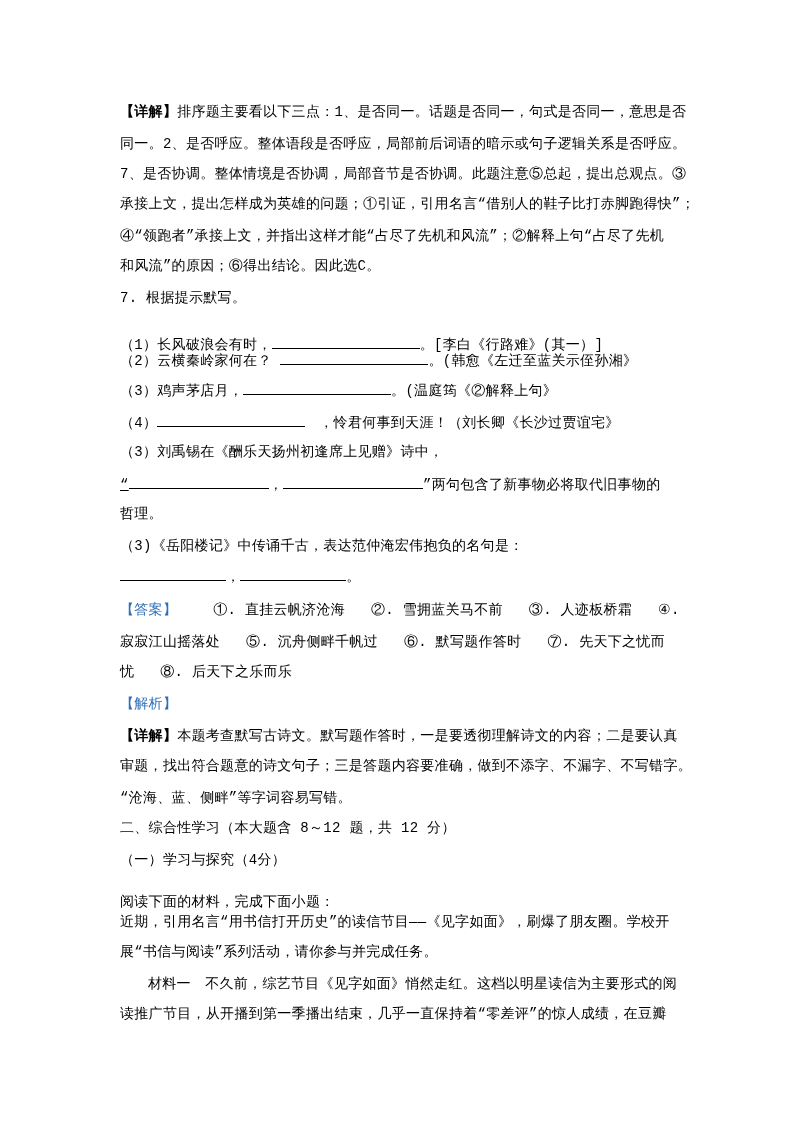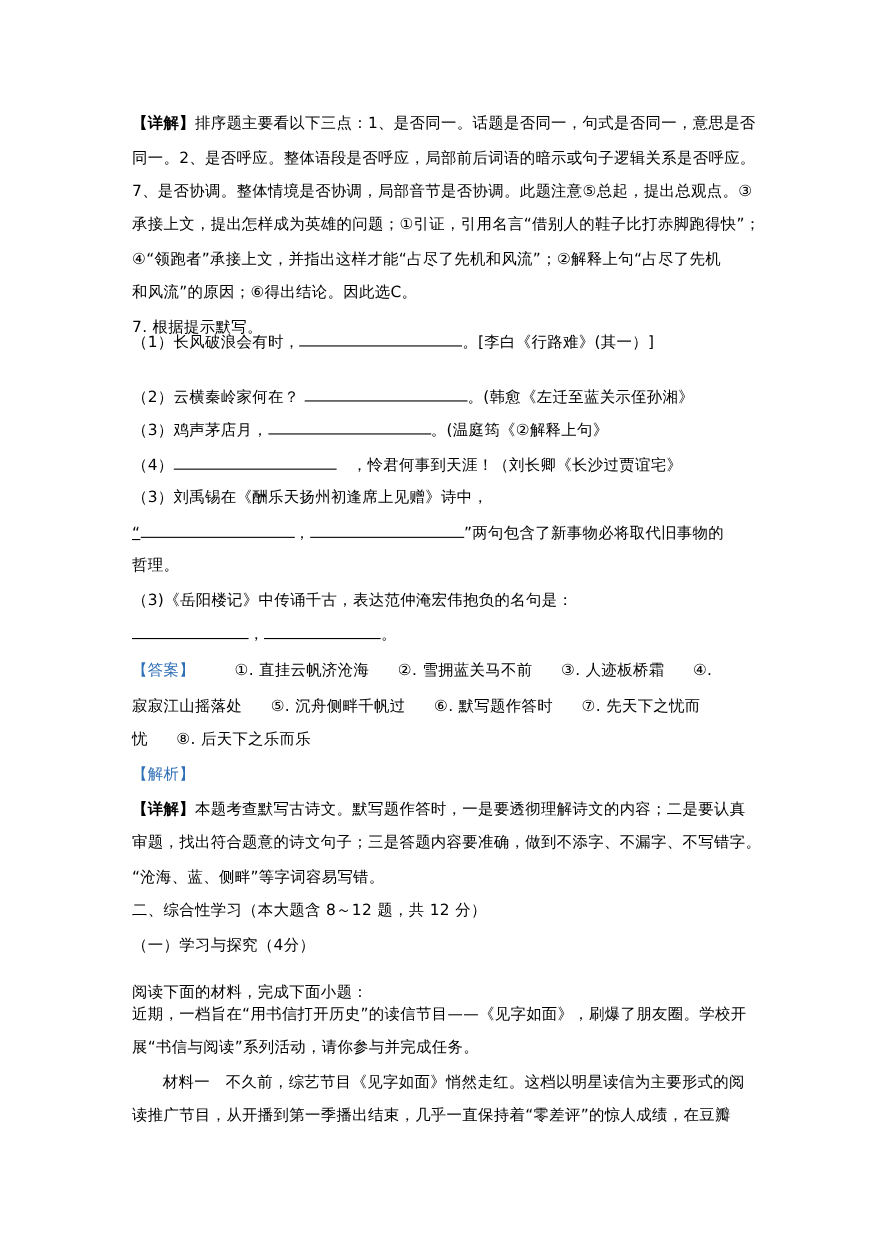--- a/index.html
+++ b/index.html
@@ -1,37 +1,37 @@
 <!DOCTYPE html>
 <html><head>
 <meta charset="utf-8">
 <style>
   html, body { margin: 0; padding: 0; background: #ffffff; }
   body { width: 794px; height: 1123px; position: relative; overflow: hidden;
          font-family: "DejaVu Sans", "Liberation Sans", sans-serif; color: #000; }
   .page { position: absolute; left: 120px; top: 96px; width: 560px; }
-  .line { position: absolute; left: 0; white-space: nowrap; font-size: 14px; line-height: 20px; letter-spacing: 0.3px; }
+  .line { position: absolute; left: 0; white-space: nowrap; font-size: 14px; line-height: 20px; letter-spacing: 0.3px; font-family: Liberation Mono, monospace; }
   .blue { color: #2f6fb6; }
   .blank { display: inline-block; border-bottom: 1px solid #000; height: 14px; vertical-align: baseline; }
   .ind { padding-left: 28px; }
   .sp { display: inline-block; width: 26px; }
 </style>
 </head>
 <body>
 
 <div class="page">
   <div class="line" style="top:6px"><b>【详解】</b><span>排序题主要看以下三点：1、是否同一。话题是否同一，句式是否同一，意思是否</span></div>
   <div class="line" style="top:38px">同一。2、是否呼应。整体语段是否呼应，局部前后词语的暗示或句子逻辑关系是否呼应。</div>
   <div class="line" style="top:68px">7、是否协调。整体情境是否协调，局部音节是否协调。此题注意⑤总起，提出总观点。③</div>
   <div class="line" style="top:98px">承接上文，提出怎样成为英雄的问题；①引证，引用名言“借别人的鞋子比打赤脚跑得快”；</div>
   <div class="line" style="top:130px">④“领跑者”承接上文，并指出这样才能“占尽了先机和风流”；②解释上句“占尽了先机</div>
   <div class="line" style="top:160px">和风流”的原因；⑥得出结论。因此选C。</div>
 
   <div class="line" style="top:192px">7. 根据提示默写。</div>
-  <div class="line" style="top:204px"><span>（1）长风破浪会有时，</span><span class="blank" style="width:148px"></span><span>。[李白《行路难》(其一）]</span></div>
+  <div class="line" style="top:238px"><span>（1）长风破浪会有时，</span><span class="blank" style="width:148px"></span><span>。[李白《行路难》(其一）]</span></div>
   <div class="line" style="top:254px"><span>（2）云横秦岭家何在？ </span><span class="blank" style="width:148px"></span><span>。(韩愈《左迁至蓝关示侄孙湘》</span></div>
   <div class="line" style="top:284px"><span>（3）鸡声茅店月，</span><span class="blank" style="width:148px"></span><span>。(温庭筠《②解释上句》</span></div>
   <div class="line" style="top:316px"><span>（4）</span><span class="blank" style="width:148px"></span><span style="display:inline-block;width:14px"></span><span>，怜君何事到天涯！（刘长卿《长沙过贾谊宅》</span></div>
   <div class="line" style="top:346px">（3）刘禹锡在《酬乐天扬州初逢席上见赠》诗中，</div>
   <div class="line" style="top:378px"><span style="text-decoration:underline">“</span><span class="blank" style="width:140px"></span><span>，</span><span class="blank" style="width:140px"></span><span>”两句包含了新事物必将取代旧事物的</span></div>
   <div class="line" style="top:408px">哲理。</div>
   <div class="line" style="top:440px">（3)《岳阳楼记》中传诵千古，表达范仲淹宏伟抱负的名句是：</div>
   <div class="line" style="top:470px"><span class="blank" style="width:106px"></span><span>，</span><span class="blank" style="width:106px"></span><span>。</span></div>
 
   <div class="line" style="top:504px"><span class="blue">【答案】</span><span class="sp" style="width:36px"></span><span>①. 直挂云帆济沧海</span><span class="sp"></span><span>②. 雪拥蓝关马不前</span><span class="sp"></span><span>③. 人迹板桥霜</span><span class="sp"></span><span>④.</span></div>
@@ -39,17 +39,17 @@
   <div class="line" style="top:566px"><span>忧</span><span class="sp"></span><span>⑧. 后天下之乐而乐</span></div>
 
   <div class="line blue" style="top:598px">【解析】</div>
   <div class="line" style="top:630px"><b>【详解】</b><span>本题考查默写古诗文。默写题作答时，一是要透彻理解诗文的内容；二是要认真</span></div>
   <div class="line" style="top:660px">审题，找出符合题意的诗文句子；三是答题内容要准确，做到不添字、不漏字、不写错字。</div>
   <div class="line" style="top:692px">“沧海、蓝、侧畔”等字词容易写错。</div>
 
   <div class="line" style="top:722px">二、综合性学习（本大题含 8～12 题，共 12 分）</div>
   <div class="line" style="top:754px">（一）学习与探究（4分）</div>
   <div class="line" style="top:796px">阅读下面的材料，完成下面小题：</div>
-  <div class="line" style="top:816px">近期，一档旨在“用书信打开历史”的读信节目——《见字如面》，刷爆了朋友圈。学校开</div>
+  <div class="line" style="top:816px">近期，引用名言“用书信打开历史”的读信节目——《见字如面》，刷爆了朋友圈。学校开</div>
   <div class="line" style="top:846px">展“书信与阅读”系列活动，请你参与并完成任务。</div>
   <div class="line ind" style="top:878px">材料一　不久前，综艺节目《见字如面》悄然走红。这档以明星读信为主要形式的阅</div>
   <div class="line" style="top:908px">读推广节目，从开播到第一季播出结束，几乎一直保持着“零差评”的惊人成绩，在豆瓣</div>
 </div>
 
 </body></html>

